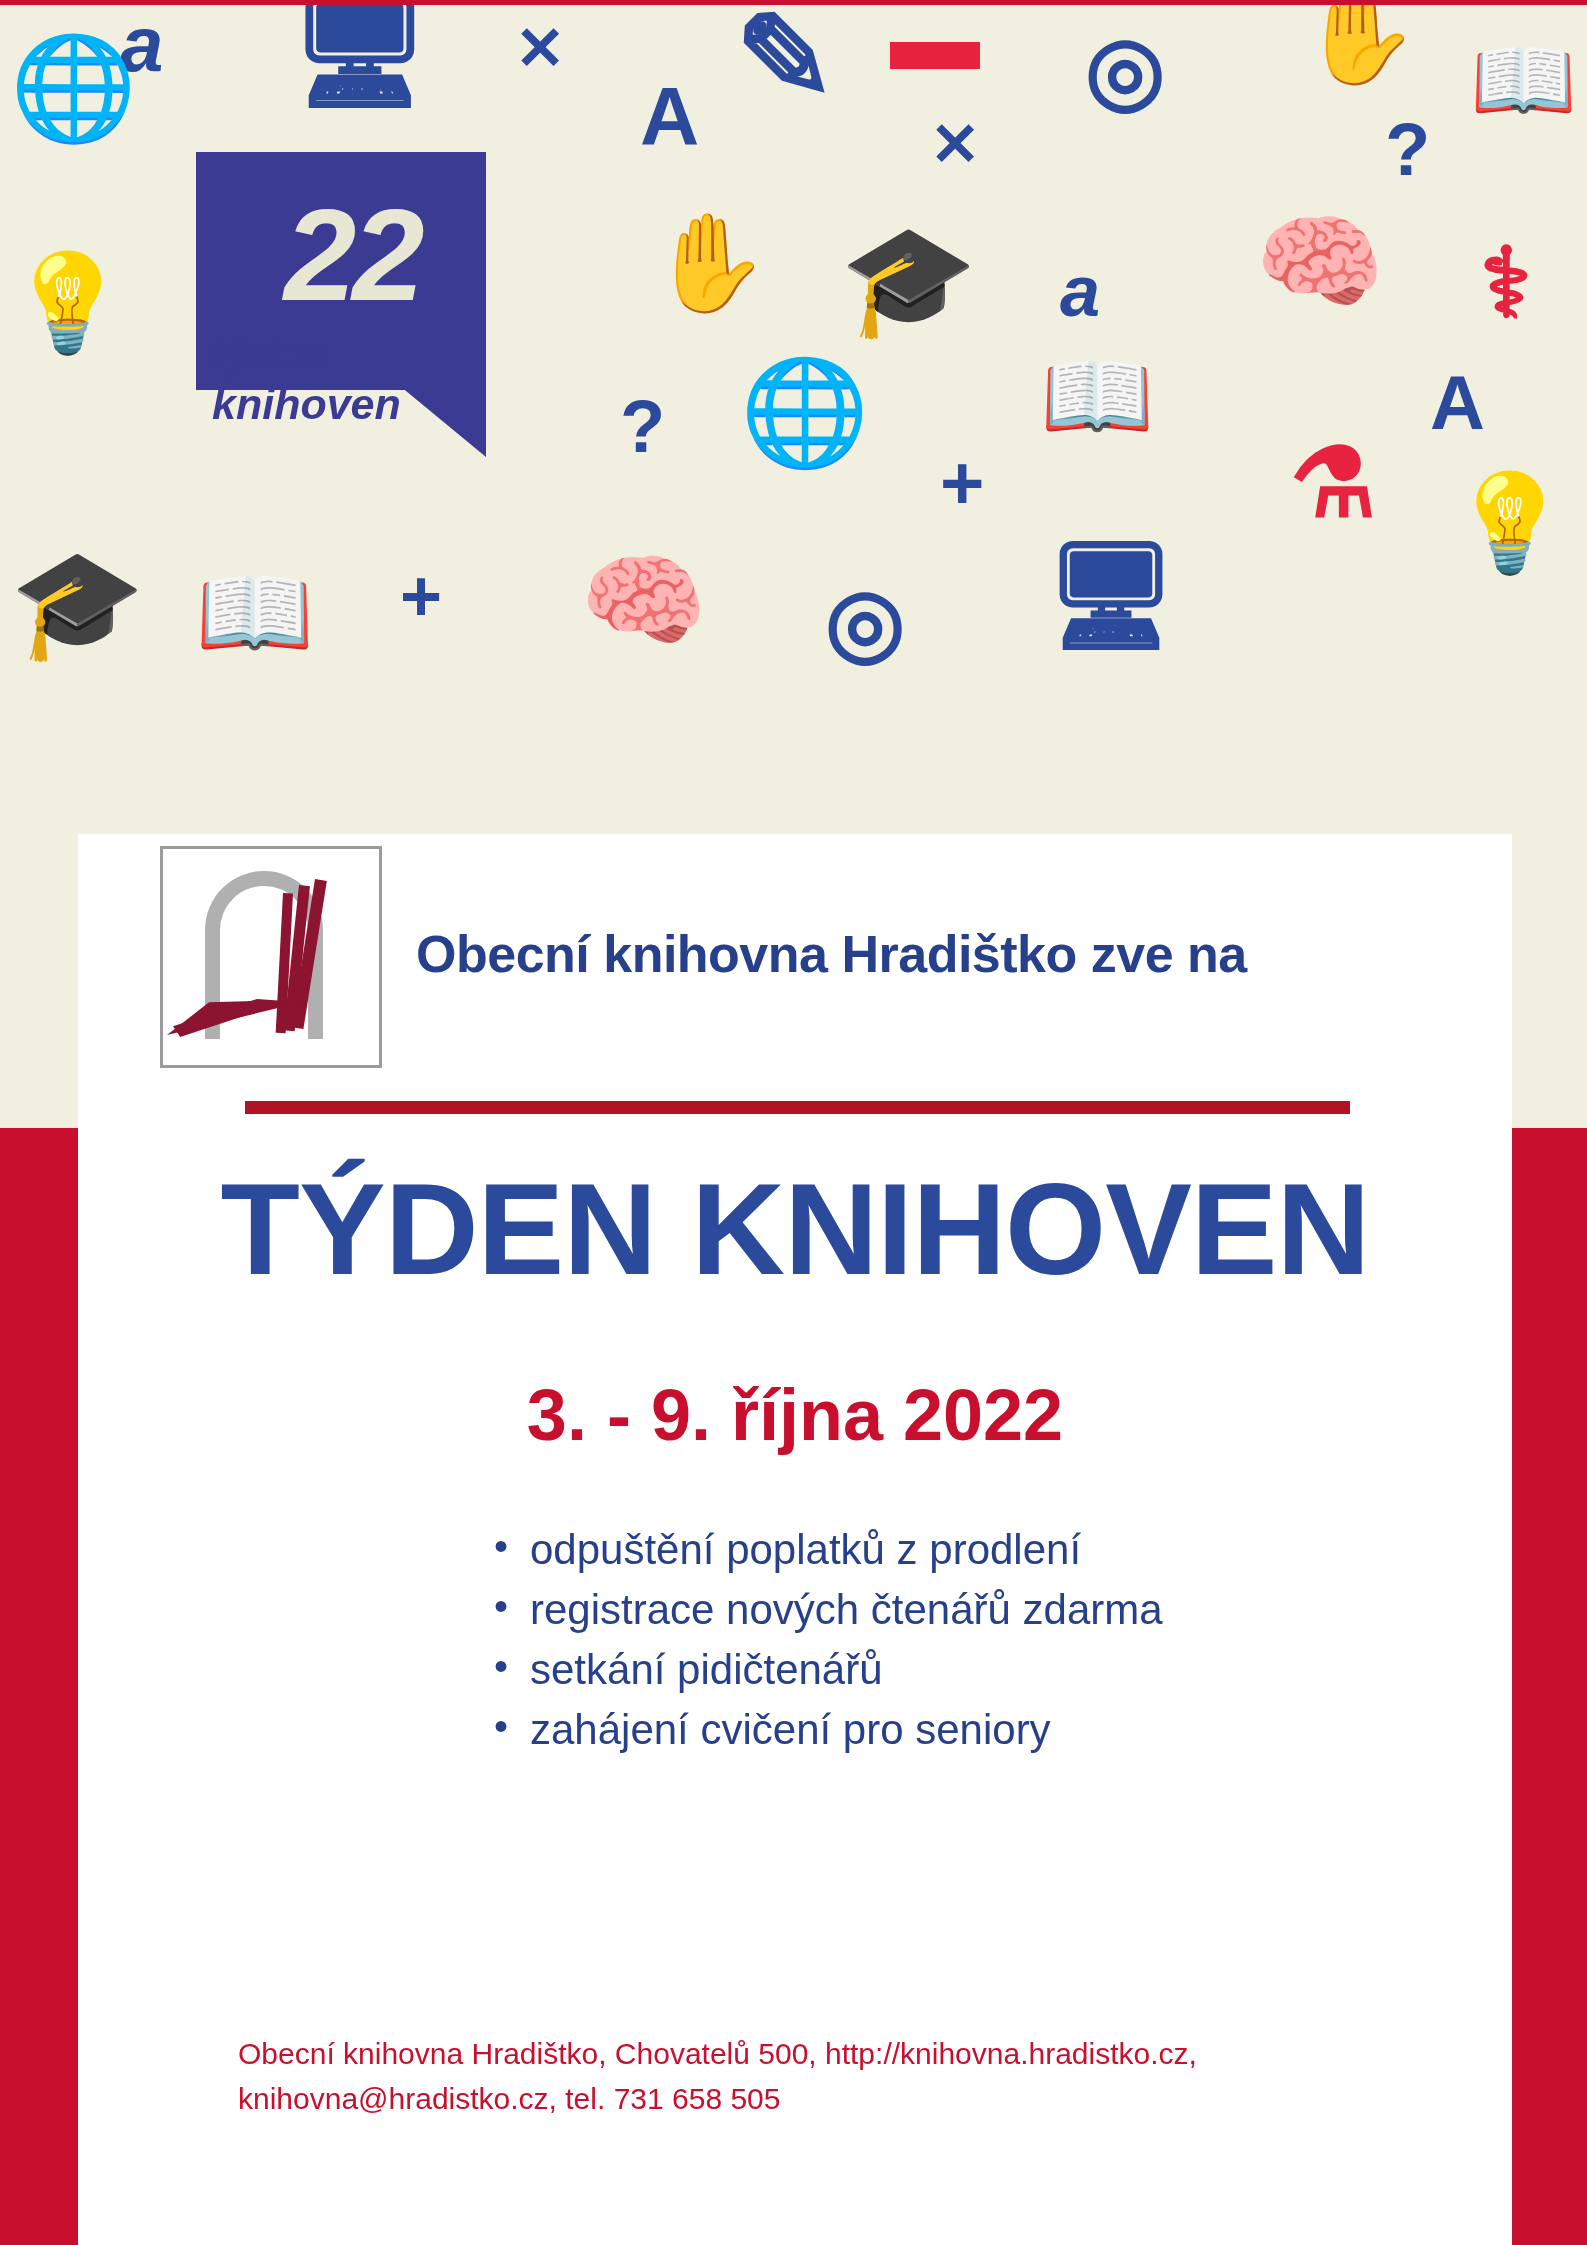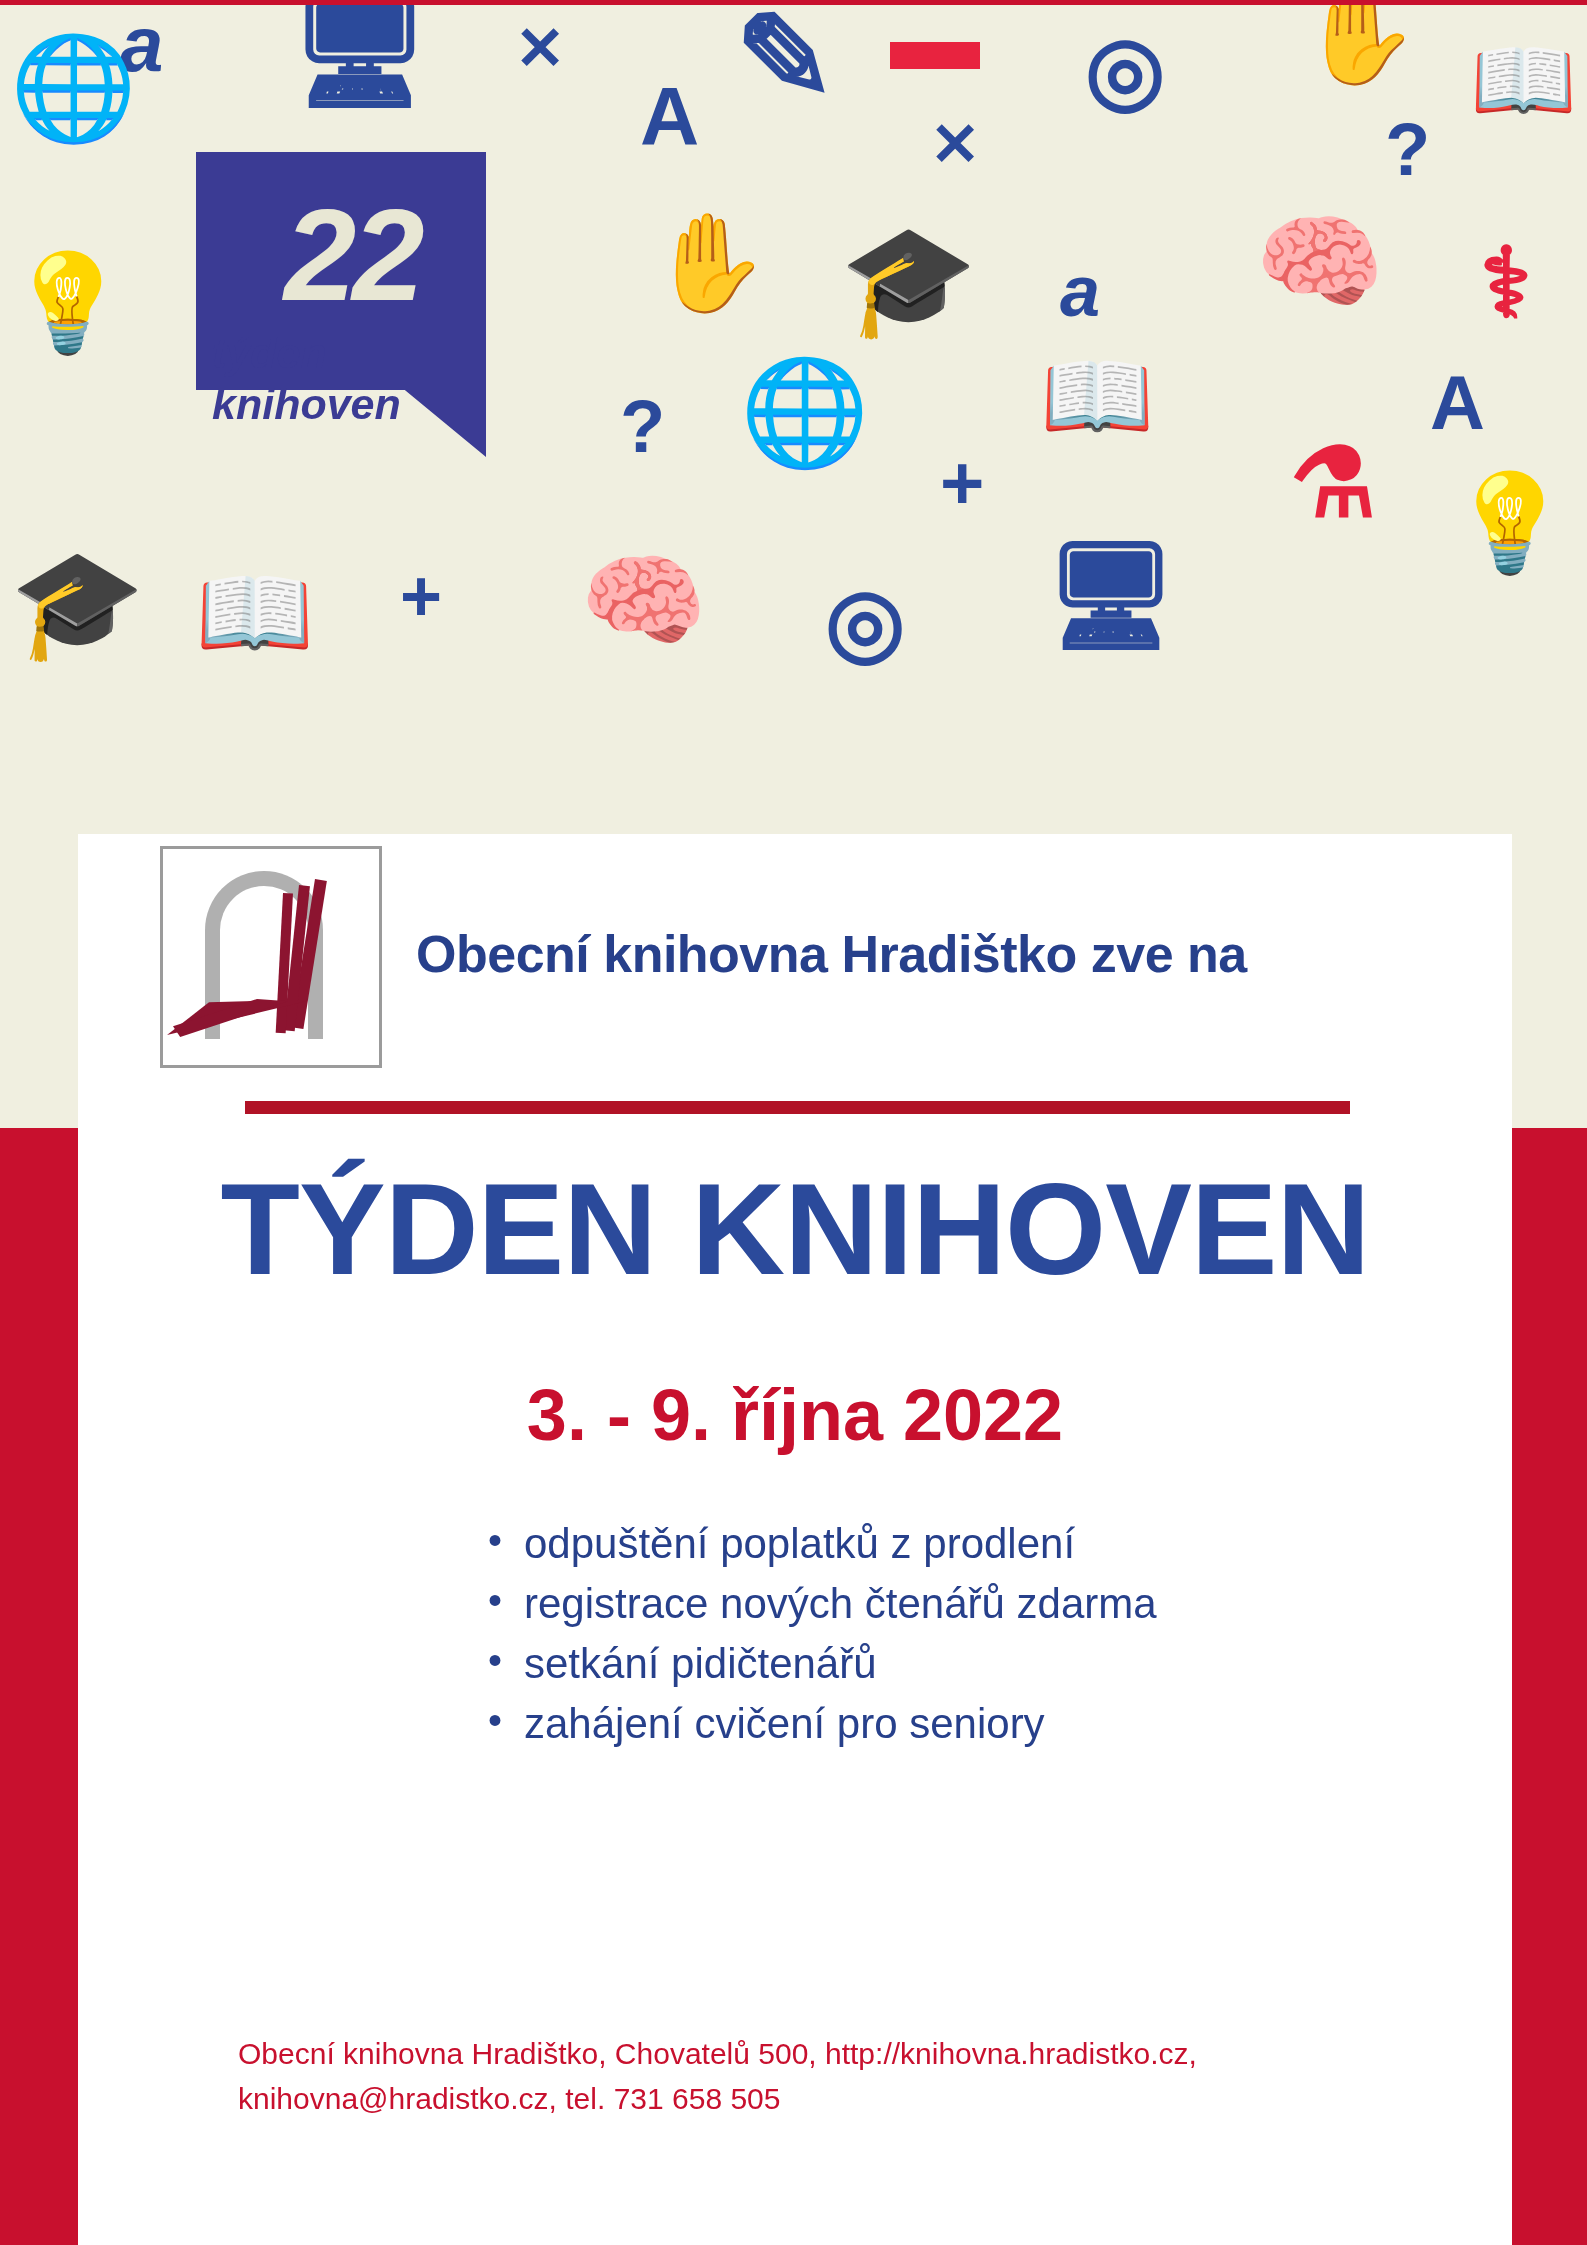--- a/index.html
+++ b/index.html
@@ -190,21 +190,21 @@
     color: #c8102e;
     font-size: 72px;
     font-weight: bold;
     margin-top: 32px;
   }
 
   .bullets {
     position: absolute;
     left: 396px;
     top: 672px;
-    margin: 8px;
+    margin: 14px;
     padding: 0;
     list-style: none;
   }
   .bullets li {
     position: relative;
     color: #27408b;
     font-size: 42px;
     line-height: 1.43;
     padding-left: 42px;
     white-space: nowrap;

